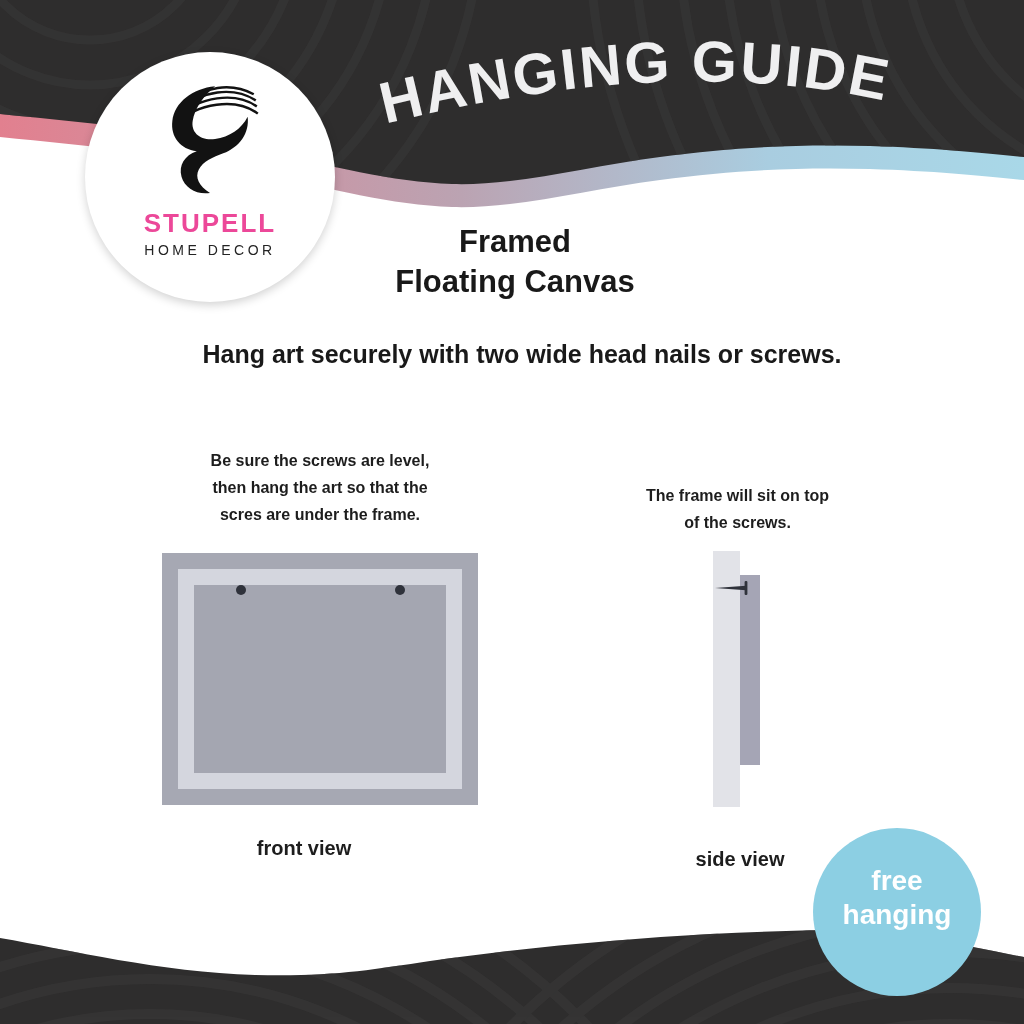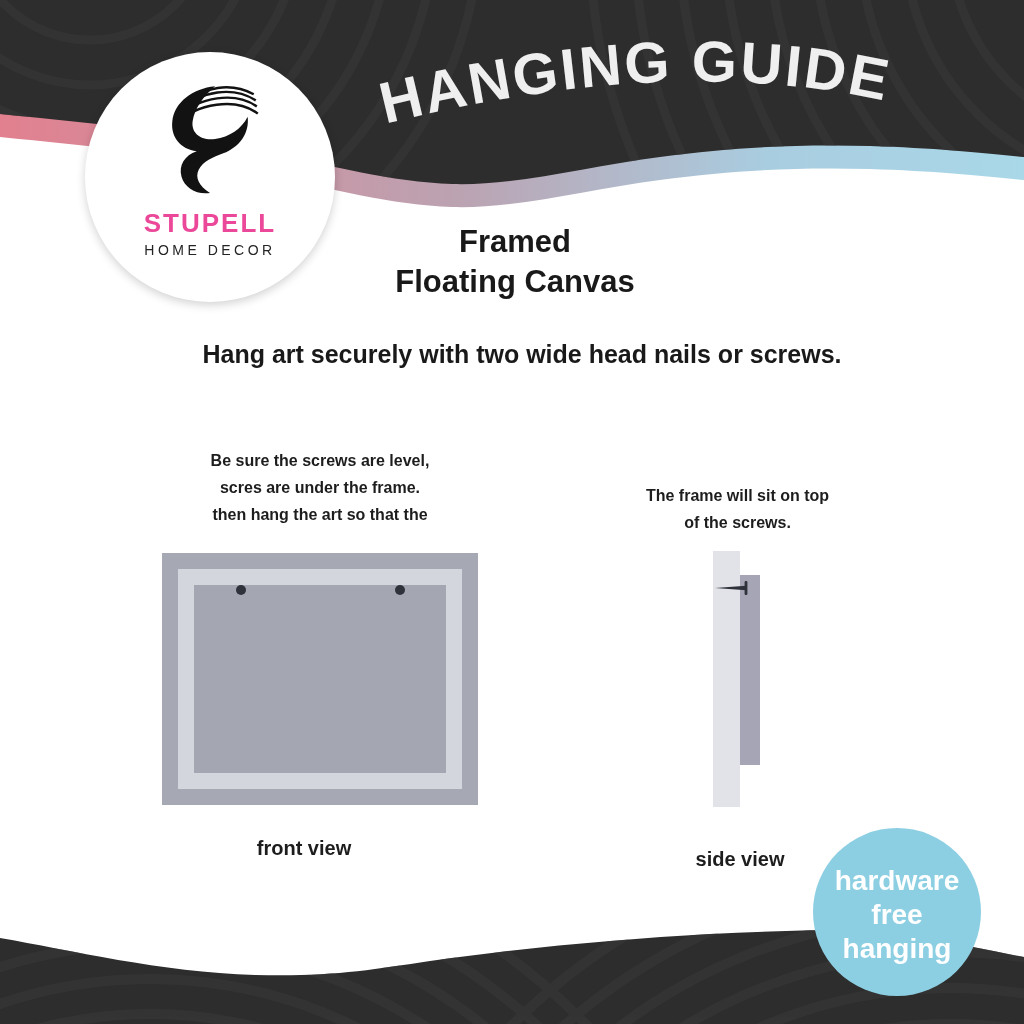--- a/index.html
+++ b/index.html
@@ -116,22 +116,22 @@
 
   <div class="product-title">
     <div>Framed</div>
     <div>Floating Canvas</div>
   </div>
 
   <div class="intro-line">Hang art securely with two wide head nails or screws.</div>
 
   <div class="note note-left">
     <div>Be sure the screws are level,</div>
+    <div>then hang the art so that the</div>
     <div>scres are under the frame.</div>
-    <div>then hang the art so that the</div>
   </div>
 
   <div class="note note-right">
     <div>The frame will sit on top</div>
     <div>of the screws.</div>
   </div>
 
   <div class="frame-outer">
     <div class="frame-mat">
       <div class="frame-canvas">
@@ -145,21 +145,20 @@
   <div class="side-frame-bar"></div>
   <div class="side-canvas-bar"></div>
   <svg class="side-nail" width="42" height="18" viewBox="0 0 42 18">
     <polygon points="3,9 34,6.7 34,11.3" fill="#2f323b"></polygon>
     <rect x="32.6" y="2" width="2.8" height="14" rx="1" fill="#2f323b"></rect>
   </svg>
   <div class="caption caption-side">side view</div>
 
   <div class="badge">
     <div class="badge-text">
-      <div>hardware</div>
       <div>free</div>
       <div>hanging</div>
     </div>
   </div>
 
   <svg class="footer-svg" width="1024" height="200" viewBox="0 0 1024 200">
     <defs>
       <clipPath id="footClip">
         <path d="M0,114 C70,126 160,148 255,151 C330,153 370,146 430,137 C520,124 620,115 710,110 C780,107 850,103 905,111 C955,118 995,128 1024,133 L1024,200 L0,200 Z"></path>
       </clipPath>

